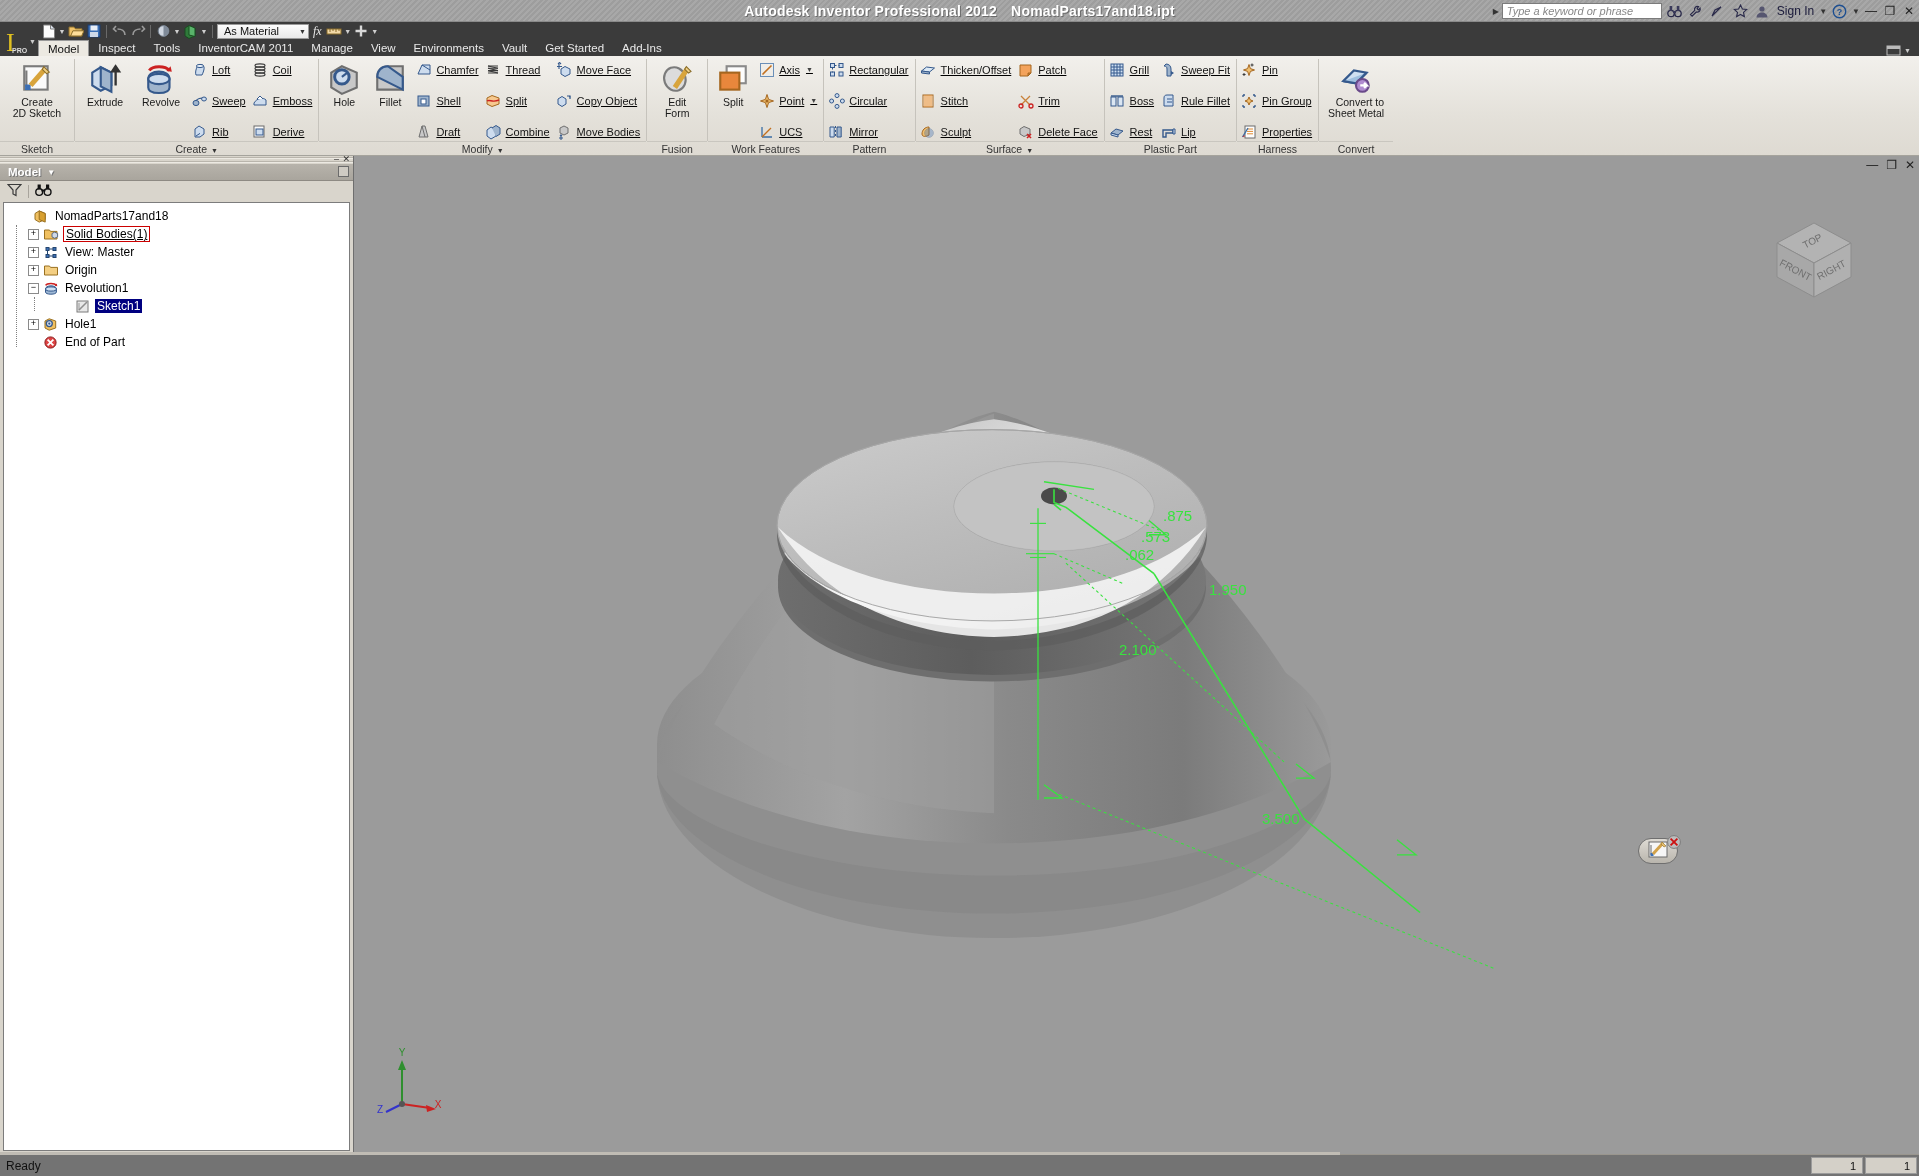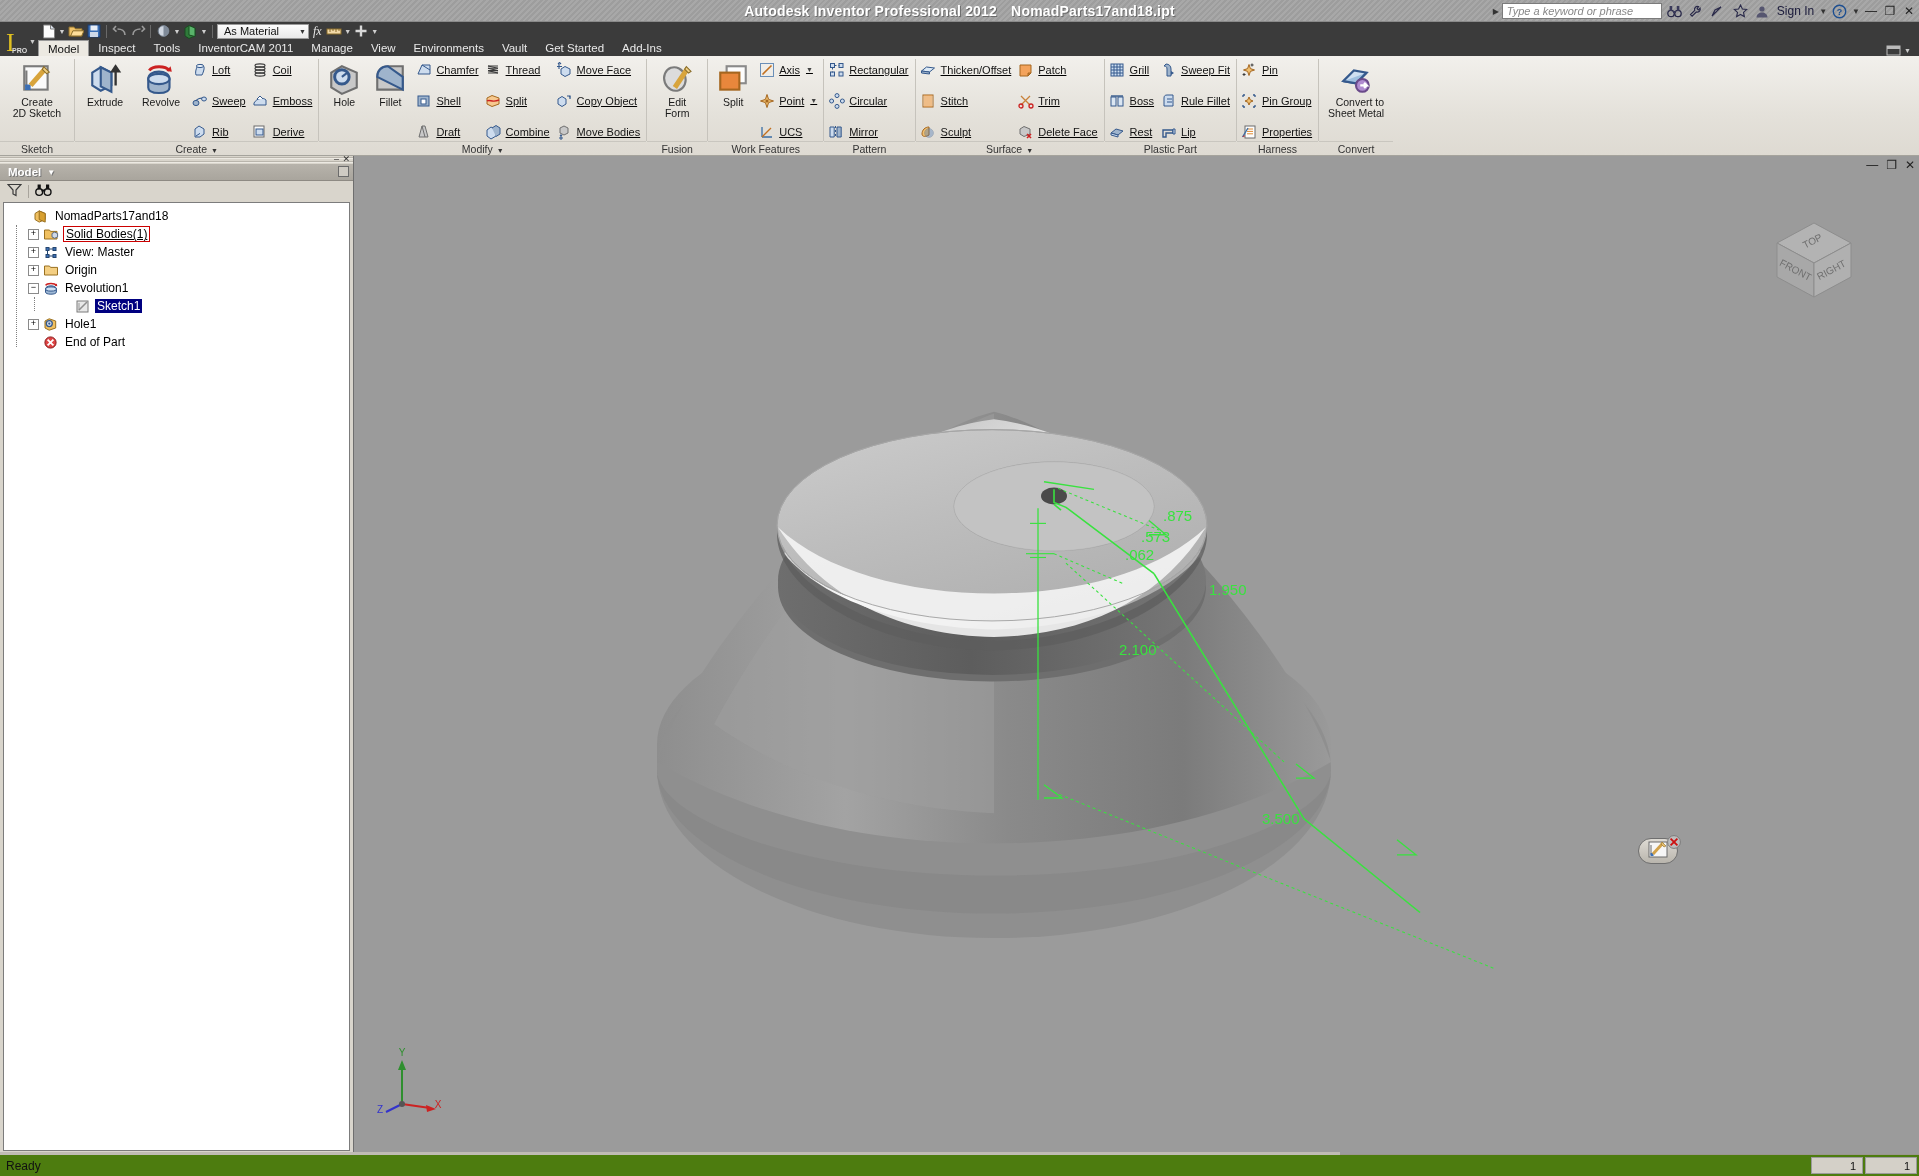--- a/index.html
+++ b/index.html
@@ -155,21 +155,21 @@
 
   .minitb {
     position: absolute; left: 1284px; top: 682px; width: 40px; height: 26px;
     background: linear-gradient(#dedbd4,#b9b5ad); border: 1px solid #6f6f6f; border-radius: 13px;
     display: flex; align-items: center; justify-content: center; z-index: 10;
   }
   .minitb-x { position: absolute; left: 1312px; top: 678px; width: 16px; height: 16px; z-index: 10;}
 
   
   .statusbar {
-    height: 22px; flex: 0 0 22px; background: #4d7c0f; border-top: 1px solid #9a968e;
+    height: 22px; flex: 0 0 22px; background: #737373; border-top: 1px solid #9a968e;
     display: flex; align-items: center; font-size: 12px; color: #111; padding-left: 6px; position: relative;
   }
   .sb-cells { position: absolute; right: 2px; top: 2px; display: flex; gap: 2px; }
   .sb-cell { width: 52px; height: 17px; border: 1px solid #9b9b9b; background: #d4d0c8; display: flex; align-items: center; justify-content: flex-end; padding-right: 6px; font-size: 11px;}
   .sb-scroll { position: absolute; left: 0; top: -3px; width: 1340px; height: 3px; background: #c0bcb4; }
 </style>
 </head>
 <body>
 
 <div class="app">

